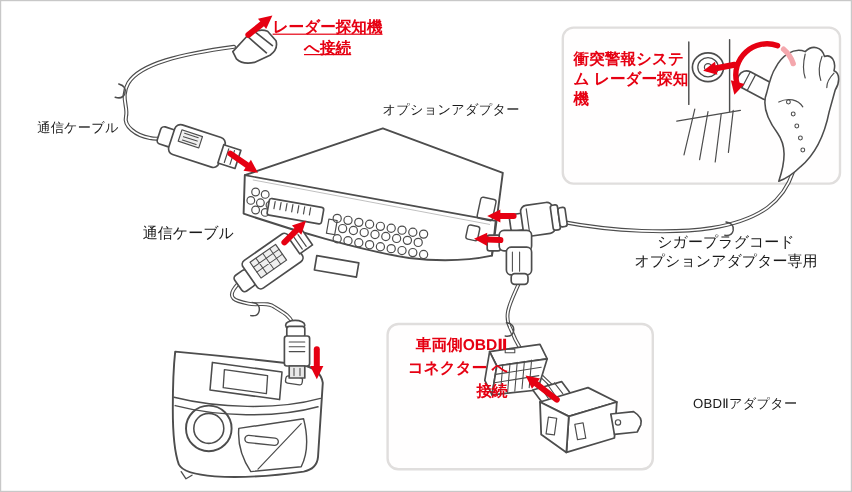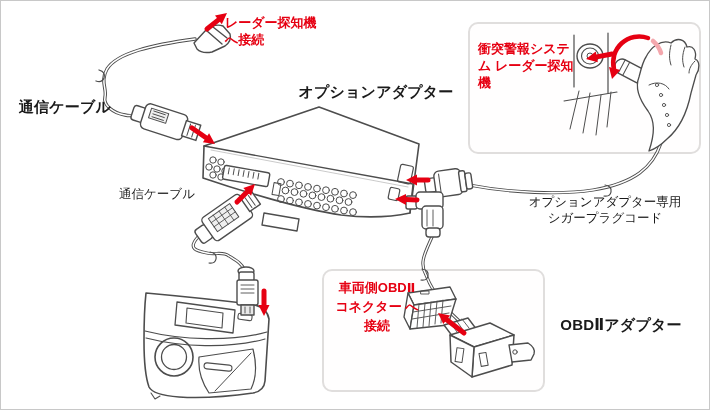--- a/index.html
+++ b/index.html
@@ -8,26 +8,26 @@
     background:#ffffff;border:1px solid #c8c8c8;box-sizing:border-box;
     font-family:"Liberation Sans","DejaVu Sans",sans-serif;overflow:hidden;
   }
   .callout-box{
     position:absolute;background:#fffefe;border:2px solid #e0dedd;border-radius:10px;
     z-index:1;
   }
   svg.art{position:absolute;left:0;top:0;z-index:2;}
   .lbl{position:absolute;z-index:3;text-align:center;color:#1a1a1a;}
   .lbl .ln{display:block;}
-  .bold15{font-size:15px;font-weight:700;line-height:20px;letter-spacing:0.2px;}
+  .bold15{font-size:11px;font-weight:400;line-height:20px;letter-spacing:0.2px;}
   .reg13{font-size:12.5px;font-weight:400;line-height:16px;}
   .red-callout{color:#e60012;font-weight:700;font-size:13px;z-index:3;position:absolute;}
-  .red-center{text-align:left;line-height:17px;}
+  .red-center{text-align:center;line-height:17px;text-decoration:underline;}
   .red-left{text-align:left;line-height:17px;}
-  .red-left-tall{text-align:center;line-height:19px;}
+  .red-left-tall{text-align:right;line-height:19px;}
 </style>
 </head>
 <body>
 
 <div class="stage">
 
   <div class="callout-box" style="left:467px;top:21px;width:229px;height:128px;"></div>
   <div class="callout-box" style="left:321px;top:268px;width:219px;height:119px;"></div>
 
   <svg class="art" width="710" height="410" viewBox="0 0 710 410" fill="none" stroke="#4d4d4d" stroke-width="1.4" stroke-linecap="round" stroke-linejoin="round">
@@ -261,25 +261,25 @@
   </div>
 
   <div class="lbl reg13" style="left:94px;top:185px;width:124px;">
     <span class="ln">通信ケーブル</span>
   </div>
 
   <div class="lbl bold15" style="left:6px;top:283px;width:145px;">
   </div>
 
   <div class="lbl reg13" style="left:502px;top:194px;width:204px;line-height:15.5px;">
+    <span class="ln">シガープラグコード</span>
     <span class="ln">オプションアダプター専用</span>
-    <span class="ln">シガープラグコード</span>
-  </div>
-
-  <div class="lbl bold15" style="left:542px;top:314px;width:156px;text-align:center;">
+  </div>
+
+  <div class="lbl bold15" style="left:542px;top:326px;width:156px;text-align:center;">
     <span class="ln">OBDⅡアダプター</span>
   </div>
 
   <div class="red-callout red-center" style="left:224px;top:13px;width:96px;">
     <span class="ln">レーダー探知機</span>
     <span class="ln">へ接続</span>
   </div>
 
   <div class="red-callout red-left" style="left:477px;top:39px;width:100px;">
     <span class="ln">衝突警報システム</span>

